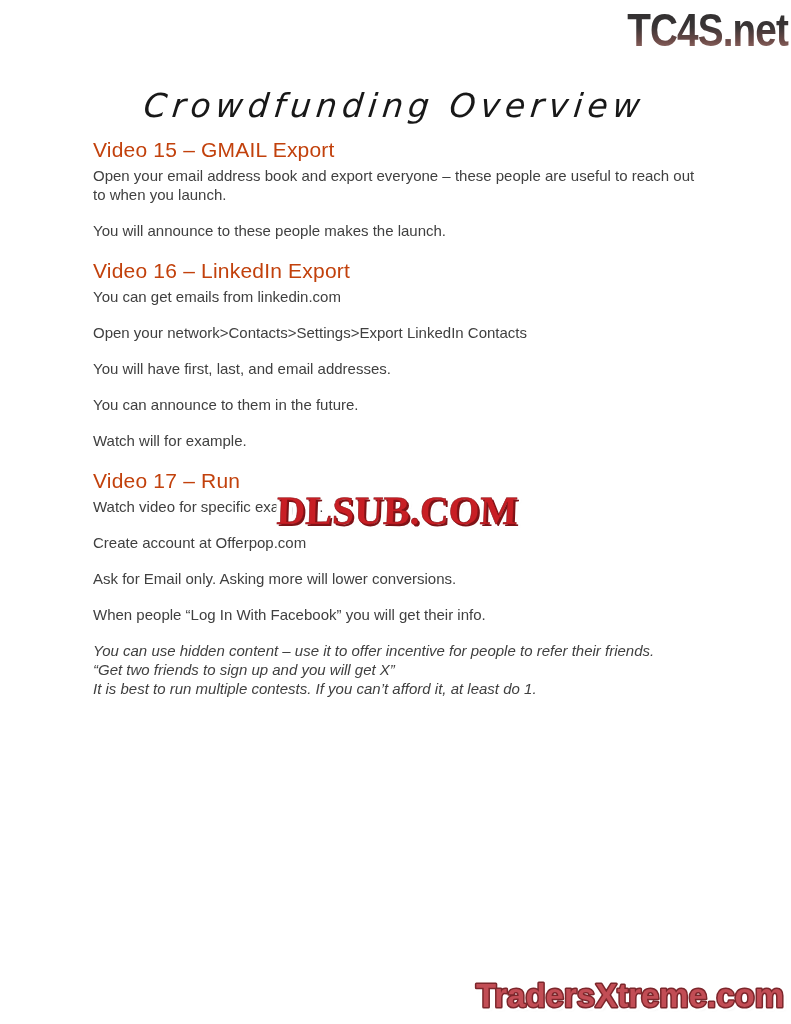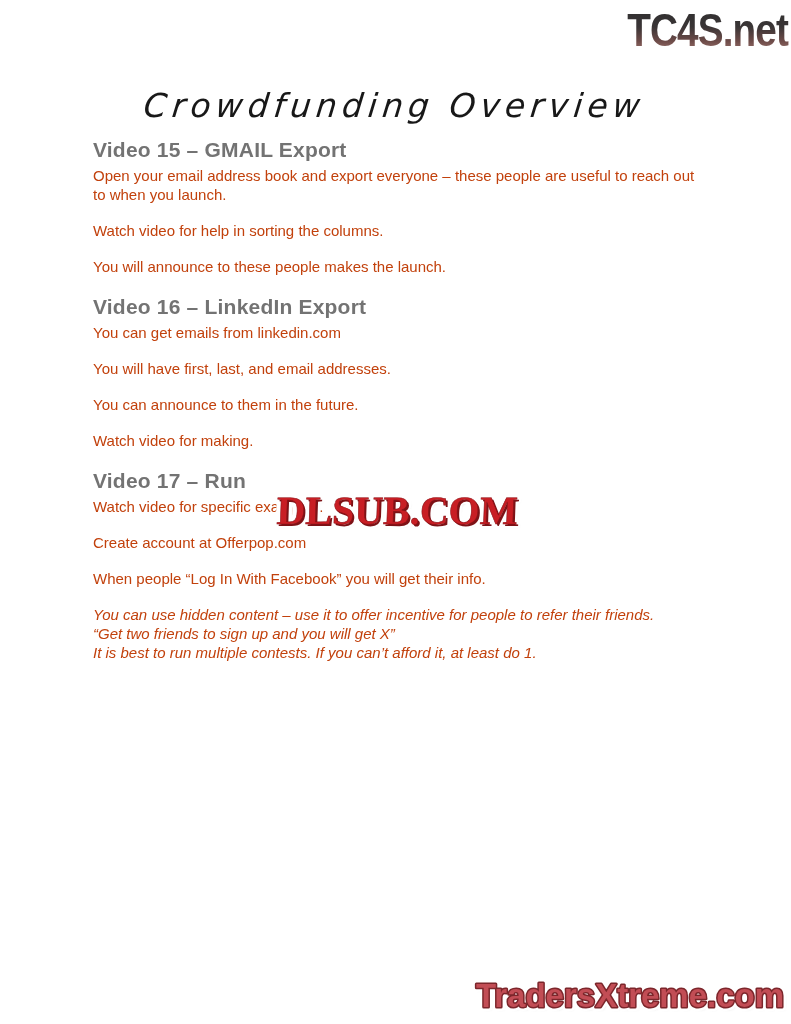--- a/index.html
+++ b/index.html
@@ -43,33 +43,33 @@
   
   .content {
     position: absolute;
     top: 128px;
     left: 93px;
     width: 604px;
     color: #292929;
   }
   .content h2 {
     font-family: "Liberation Sans", sans-serif;
-    font-weight: 700;
+    font-weight: 400;
     font-size: 21px;
     line-height: 27px;
-    color: #737373;
+    color: #c2410c;
     margin: 17px 0 3px 0;
     letter-spacing: 0.2px;
   }
   .content h2.first { margin-top: 8px; }
   .content p {
     font-size: 15px;
     line-height: 19px;
     margin: 0 0 17px 0;
-    color: #c2410c;
+    color: #404040;
   }
   .content p.pre { white-space: pre-line; font-style: italic; }
 
   
   .watermark {
     position: absolute;
     top: 486px;
     left: 252px;
     width: 292px;
     height: 50px;
@@ -105,32 +105,33 @@
   </svg>
 
   <div class="doc-title">
     <span class="skew">Crowdfunding Overview</span>
   </div>
 
   <div class="content">
 
     <h2 class="first">Video 15 – GMAIL Export</h2>
     <p>Open your email address book and export everyone – these people are useful to reach out to when you launch.</p>
-    <p>Watch video for help in sorting the columns.</p>
     <p>You will announce to these people makes the launch.</p>
 
     <h2>Video 16 – LinkedIn Export</h2>
     <p>You can get emails from linkedin.com</p>
+    <p>Open your network&gt;Contacts&gt;Settings&gt;Export LinkedIn Contacts</p>
     <p>You will have first, last, and email addresses.</p>
     <p>You can announce to them in the future.</p>
-    <p>Watch video for making.</p>
+    <p>Watch will for example.</p>
 
     <h2>Video 17 – Run</h2>
     <p>Watch video for specific examples.</p>
     <p>Create account at Offerpop.com</p>
+    <p>Ask for Email only. Asking more will lower conversions.</p>
     <p>When people “Log In With Facebook” you will get their info.</p>
     <p class="pre">You can use hidden content – use it to offer incentive for people to refer their friends.
 “Get two friends to sign up and you will get X”
 It is best to run multiple contests. If you can’t afford it, at least do 1.</p>
 
   </div>
 
   <svg class="watermark" viewBox="0 0 292 50" xmlns="http://www.w3.org/2000/svg">
     <defs>
       <filter id="wblur" x="-20%" y="-20%" width="140%" height="140%">

